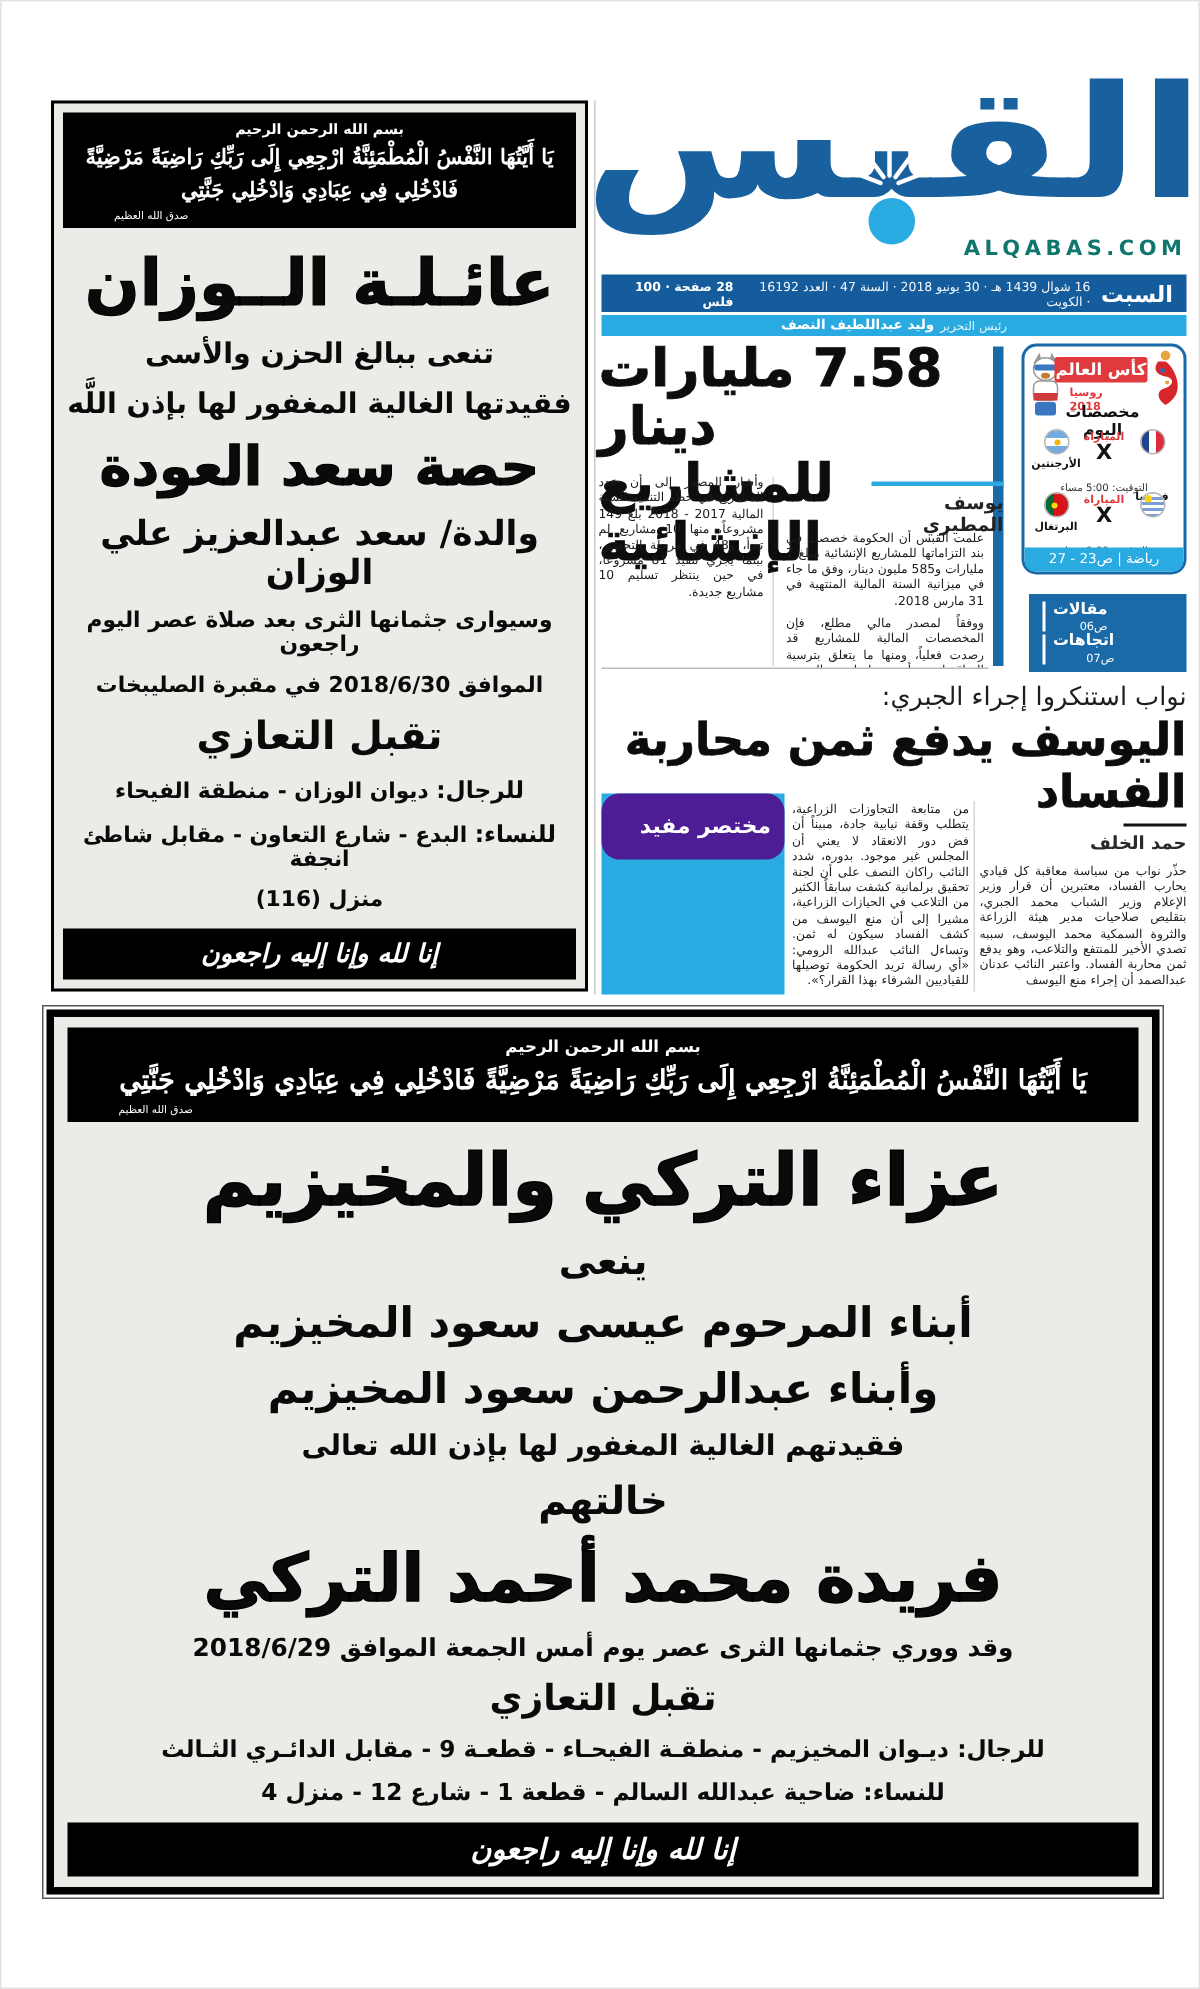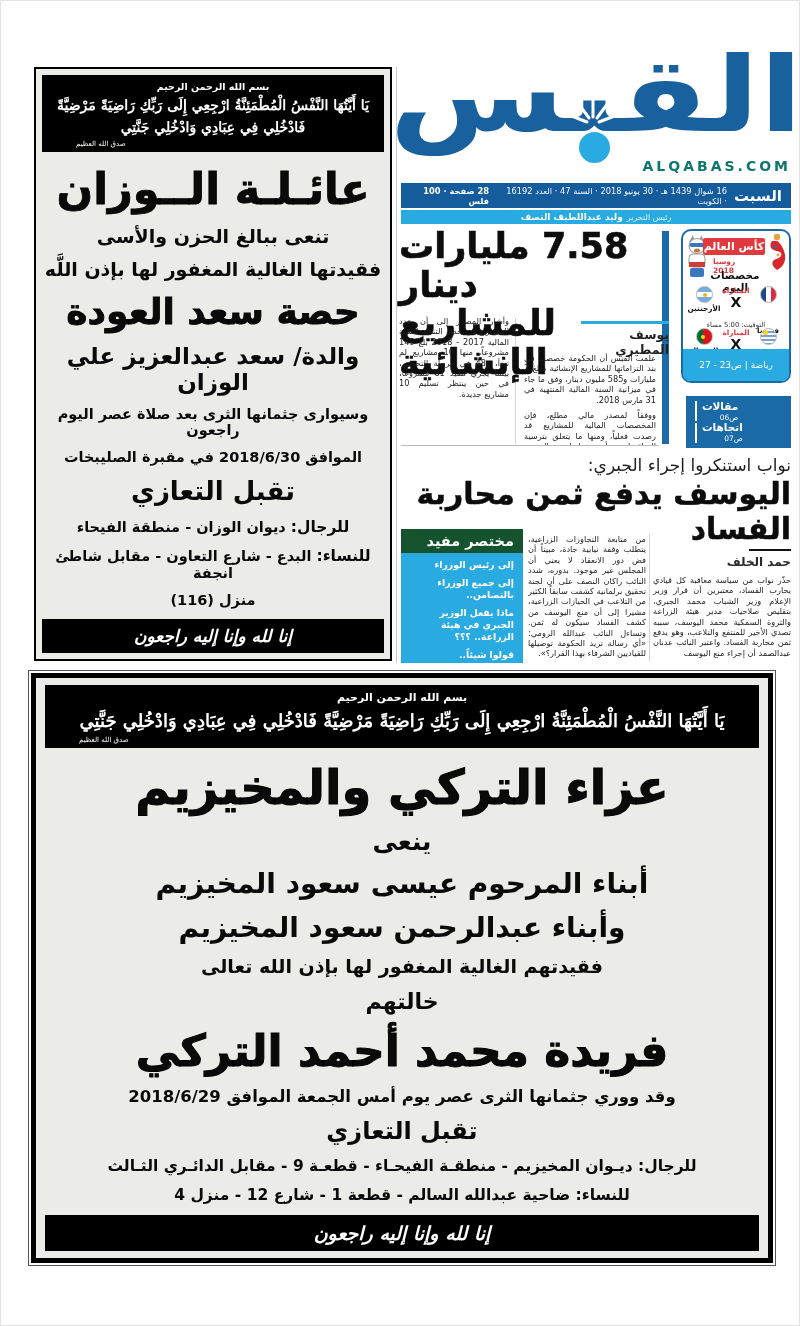--- a/index.html
+++ b/index.html
@@ -59,21 +59,21 @@
   .flag.argentina::after{content:"";position:absolute;left:6px;top:6px;width:4px;height:4px;border-radius:50%;background:#f6b40e;}
   .flag.uruguay{background:repeating-linear-gradient(180deg,#fff 0 2px,#7b9fd4 2px 4px);}
   .flag.uruguay::after{content:"";position:absolute;left:2px;top:1px;width:5px;height:5px;border-radius:50%;background:#fcd116;}
   .flag.portugal{background:linear-gradient(90deg,#046a38 0 38%,#d7141a 38%);}
   .flag.portugal::after{content:"";position:absolute;left:4px;top:6px;width:4px;height:4px;border-radius:50%;background:#ffd700;}
   .team{font-size:7.3px;font-weight:bold;margin-top:1px;color:#111;}
   .wc-center{position:absolute;left:36px;right:36px;top:0;display:flex;flex-direction:column;align-items:center;}
   .wc-lbl{color:#e03a3e;font-size:7.3px;font-weight:bold;}
   .wc-x{font-size:14px;font-weight:bold;line-height:1.1;color:#111;}
   .wc-time{position:absolute;bottom:1px;left:0;right:0;text-align:center;font-size:6.8px;color:#333;}
-  .wc-footer{position:absolute;bottom:0;left:0;right:0;height:32px;background:#29abe2;color:#fff;font-size:9px;
+  .wc-footer{position:absolute;bottom:0;left:0;right:0;height:16px;background:#29abe2;color:#fff;font-size:9px;
              display:flex;align-items:center;justify-content:center;border-radius:0 0 7px 7px;}
 
   
   .idx{top:395px;left:685px;width:105px;height:52px;background:#1a6aa8;color:#fff;box-sizing:border-box;
        padding:5px 9px;display:flex;flex-direction:column;justify-content:space-between;align-items:flex-end;}
   .idx-item{display:flex;align-items:center;gap:5px;}
   .idx-bar{width:2px;height:20px;background:#fff;}
   .idx-label{font-size:10.5px;font-weight:bold;line-height:1.1;}
   .idx-page{font-size:7.5px;}
 
@@ -85,22 +85,22 @@
   .a2-colR .rule{width:42px;height:2px;background:#111;}
   .a2-colR .nm{font-size:12px;font-weight:bold;color:#2a2a2a;margin:4px 0 6px;display:block;}
   .a2-colR .bodycol{height:86px;}
   .a2-colM{top:533px;left:527px;width:118px;height:128px;}
   .more-box{top:636px;left:505px;width:178px;height:27px;background:#e4e4e2;border:1px solid #cfcfcd;
             box-sizing:border-box;display:flex;align-items:center;justify-content:center;
             font-size:13px;font-weight:bold;color:#101010;}
 
   
   .brief{top:528px;left:400px;width:122px;height:134px;background:#29abe2;color:#fff;box-sizing:border-box;}
-  .brief-title{background:#14532d;height:24px;display:flex;align-items:center;padding:0 9px;
-               font-size:14.5px;font-weight:bold;}
+  .brief-title{background:#4c1d95;height:24px;display:flex;align-items:center;padding:10px 9px;
+               font-size:14.5px;font-weight:bold;border-radius:12px;}
   .brief-lines{padding:6px 9px;}
   .brief-lines div{font-size:9.3px;font-weight:600;line-height:1.3;margin-bottom:6px;text-align:right;}
 
   
   .obit{background:#ebebe8;box-sizing:border-box;display:flex;flex-direction:column;
         justify-content:space-between;text-align:center;color:#0a0a0a;}
   .obit.wazzan{top:66px;left:33px;width:358px;height:594px;border:2px solid #000;padding:6px;}
   .obit.turki{top:672px;left:30px;width:742px;height:590px;border:5px solid #000;outline:1px solid #555;
               outline-offset:2px;padding:7px 9px;}
   .obit-header{background:#000;color:#fff;padding:6px 6px 4px;}
@@ -116,21 +116,21 @@
   .ob-burial{font-size:14.5px;font-weight:bold;}
   .ob-condole{font-size:26px;font-weight:bold;}
   .ob-addr{font-size:14.5px;font-weight:bold;}
   .ob-addr .lb{font-size:15.5px;}
   .obit-footer{background:#000;color:#fff;height:34px;display:flex;align-items:center;justify-content:center;
                font-size:17px;font-weight:bold;font-style:italic;font-family:"DejaVu Serif",serif;}
   .obit.turki .ob-title{font-size:48px;font-weight:bold;-webkit-text-stroke:1px #000;letter-spacing:-1px;}
   .obit.turki .ob-announce{font-size:25px;font-weight:bold;}
   .obit.turki .ob-fam{font-size:28px;font-weight:bold;}
   .obit.turki .ob-intro{font-size:19px;font-weight:bold;}
-  .obit.turki .ob-rel2{font-size:22px;font-weight:bold;}
+  .obit.turki .ob-rel2{font-size:26px;font-weight:bold;}
   .obit.turki .ob-name2{font-size:44px;font-weight:bold;-webkit-text-stroke:1px #000;}
   .obit.turki .ob-burial2{font-size:16.5px;font-weight:bold;}
   .obit.turki .ob-condole2{font-size:24px;font-weight:bold;}
   .obit.turki .ob-addr2{font-size:15.5px;font-weight:bold;}
   .obit.turki .obit-footer{height:36px;font-size:19px;}
 </style>
 </head>
 <body>
 
 <div class="page">
@@ -264,26 +264,20 @@
   <div class="abs a2-headline">اليوسف يدفع ثمن محاربة الفساد</div>
   <div class="abs a2-colR">
     <div class="rule"></div>
     <span class="nm">حمد الخلف</span>
     <div class="bodycol">حذّر نواب من سياسة معاقبة كل قيادي يحارب الفساد، معتبرين أن قرار وزير الإعلام وزير الشباب محمد الجبري، بتقليص صلاحيات مدير هيئة الزراعة والثروة السمكية محمد اليوسف، سببه تصدي الأخير للمنتفع والتلاعب، وهو يدفع ثمن محاربة الفساد. واعتبر النائب عدنان عبدالصمد أن إجراء منع اليوسف</div>
   </div>
   <div class="abs bodycol a2-colM">من متابعة التجاوزات الزراعية، يتطلب وقفة نيابية جادة، مبيناً أن فض دور الانعقاد لا يعني أن المجلس غير موجود. بدوره، شدد النائب راكان النصف على أن لجنة تحقيق برلمانية كشفت سابقاً الكثير من التلاعب في الحيازات الزراعية، مشيرا إلى أن منع اليوسف من كشف الفساد سيكون له ثمن. وتساءل النائب عبدالله الرومي: «أي رسالة تريد الحكومة توصيلها للقياديين الشرفاء بهذا القرار؟».</div>
 
   <div class="abs brief">
     <div class="brief-title">مختصر مفيد</div>
-    <div class="brief-lines">
-      <div>إلى رئيس الوزراء</div>
-      <div>إلى جميع الوزراء بالتضامن..</div>
-      <div>ماذا يفعل الوزير الجبري في هيئة الزراعة.. ؟؟؟</div>
-      <div>قولوا شيئاً..</div>
-    </div>
   </div>
 
   <div class="abs obit wazzan">
     <div class="obit-header">
       <div class="basmala">بسم الله الرحمن الرحيم</div>
       <div class="verse">يَا أَيَّتُهَا النَّفْسُ الْمُطْمَئِنَّةُ ارْجِعِي إِلَى رَبِّكِ رَاضِيَةً مَرْضِيَّةً</div>
       <div class="verse">فَادْخُلِي فِي عِبَادِي وَادْخُلِي جَنَّتِي</div>
       <div class="sadaqa">صدق الله العظيم</div>
     </div>
     <div class="ob-family">عائـلـة الــوزان</div>

